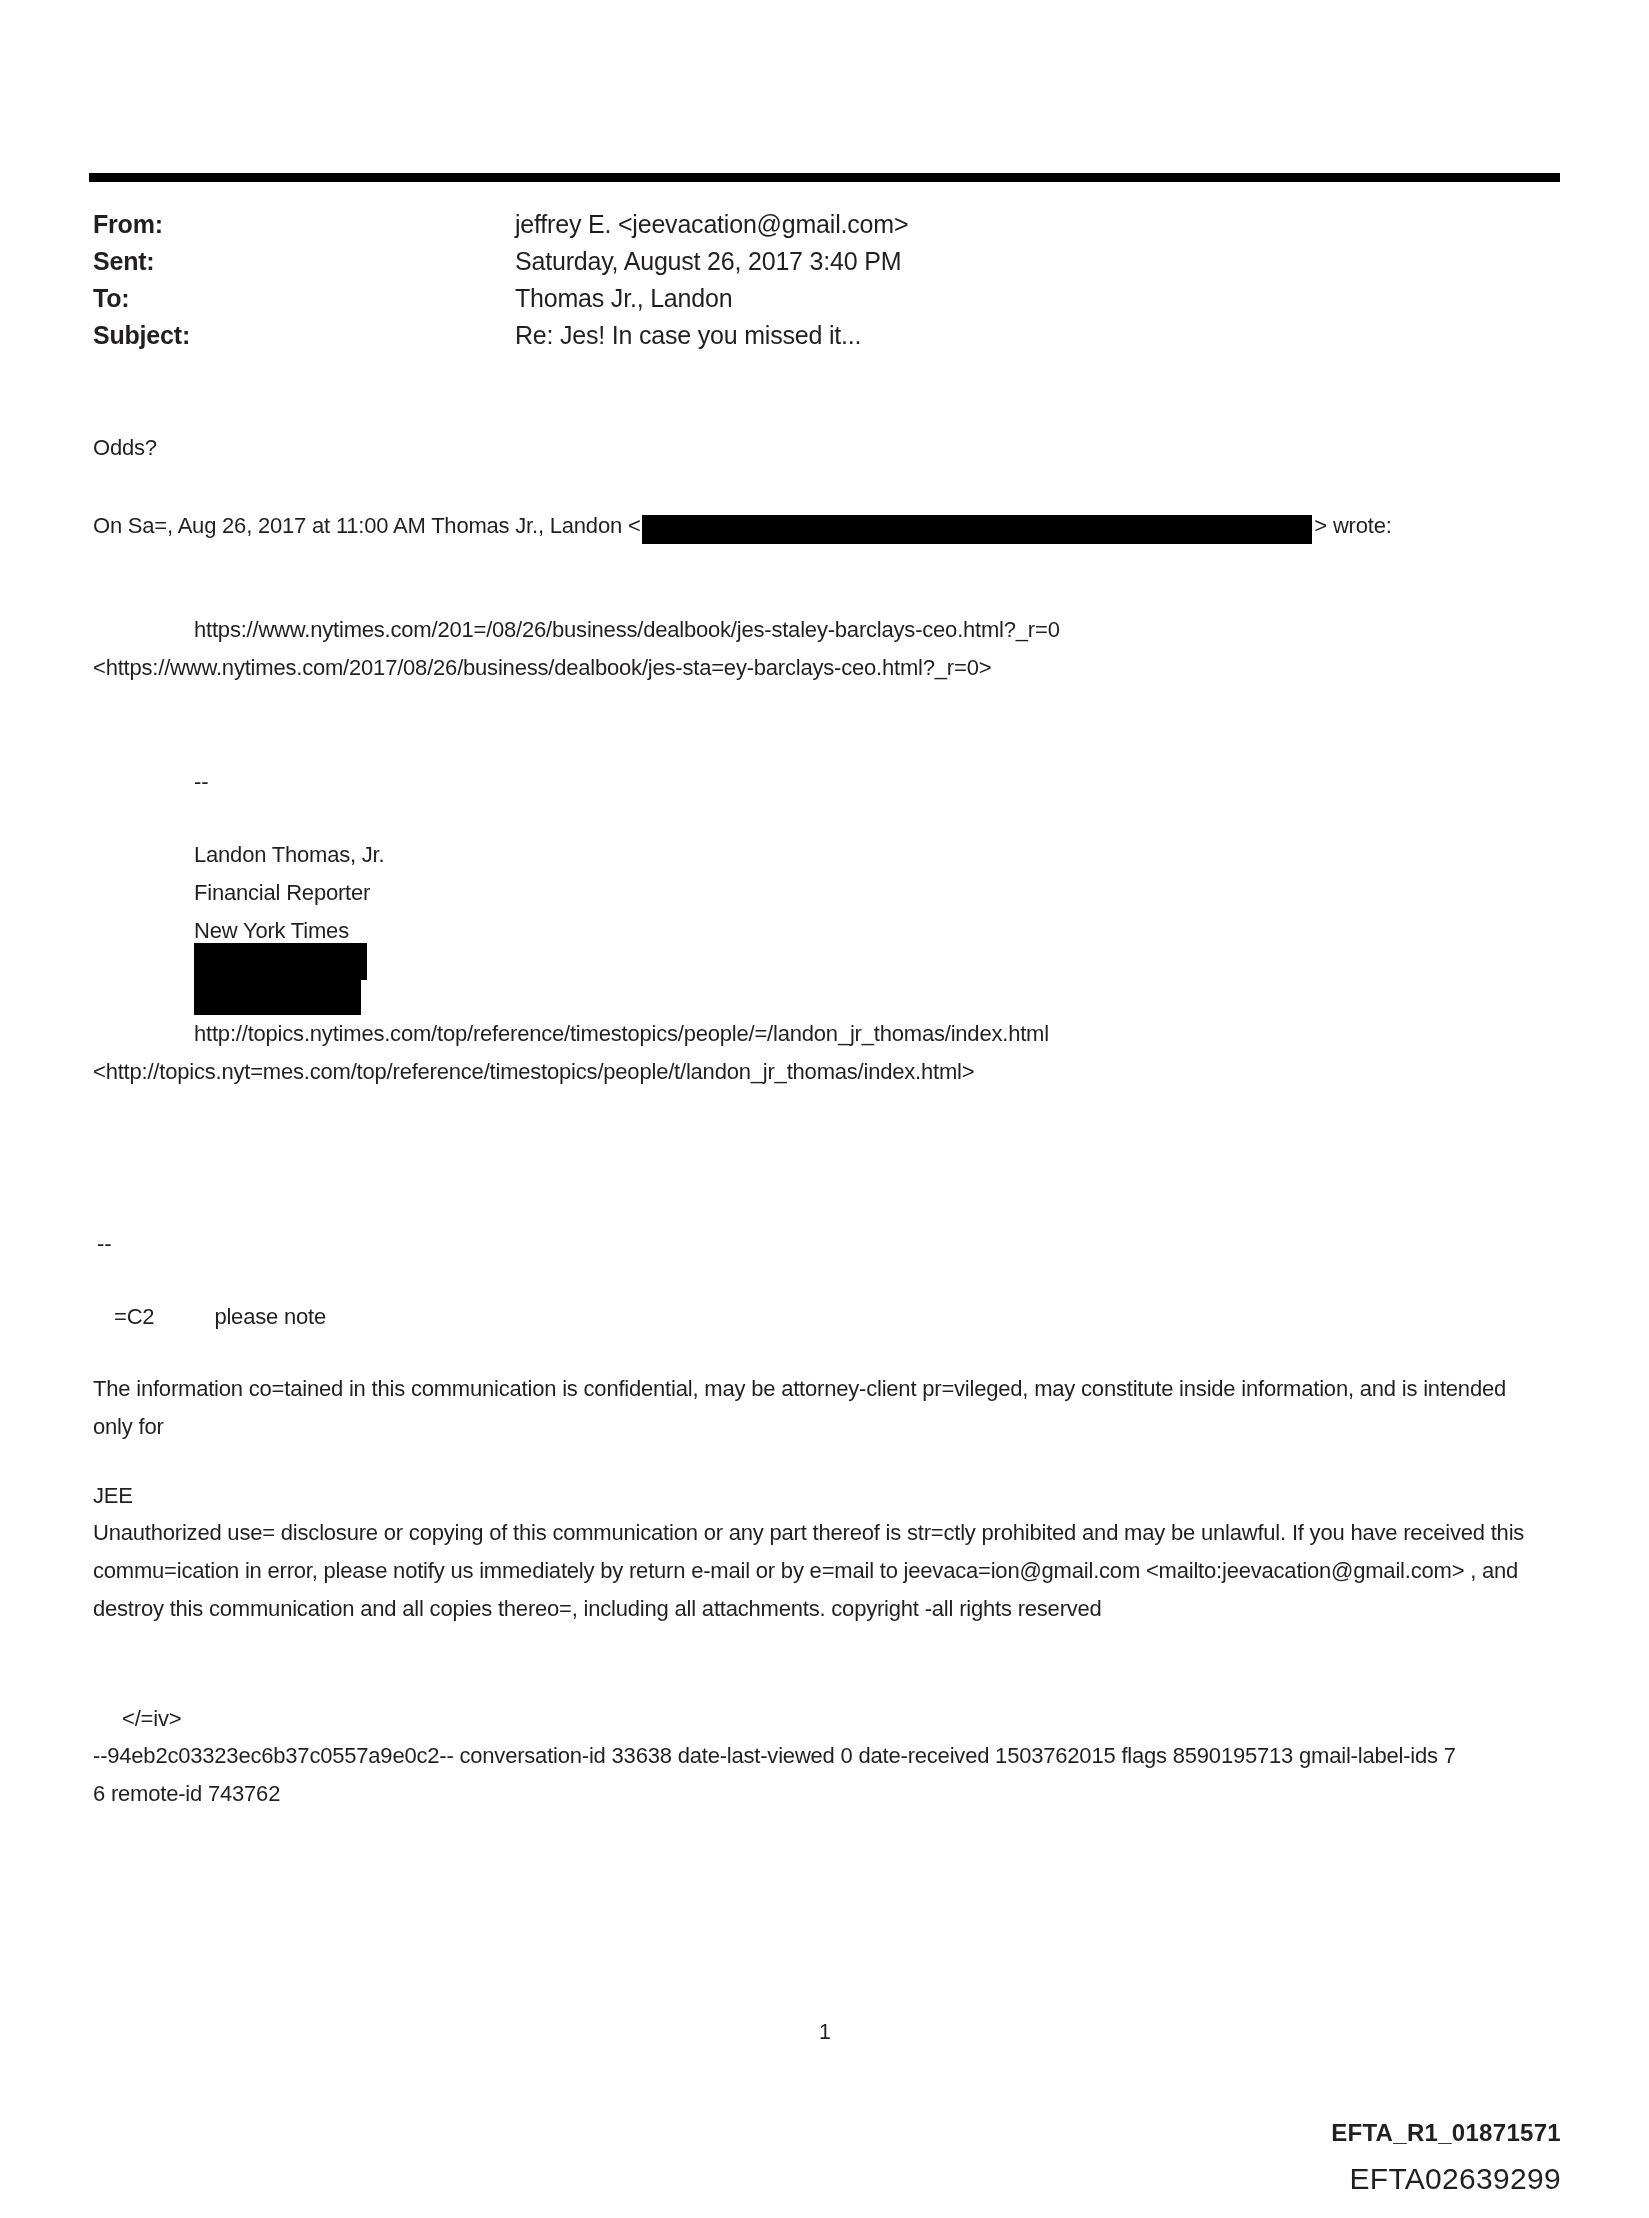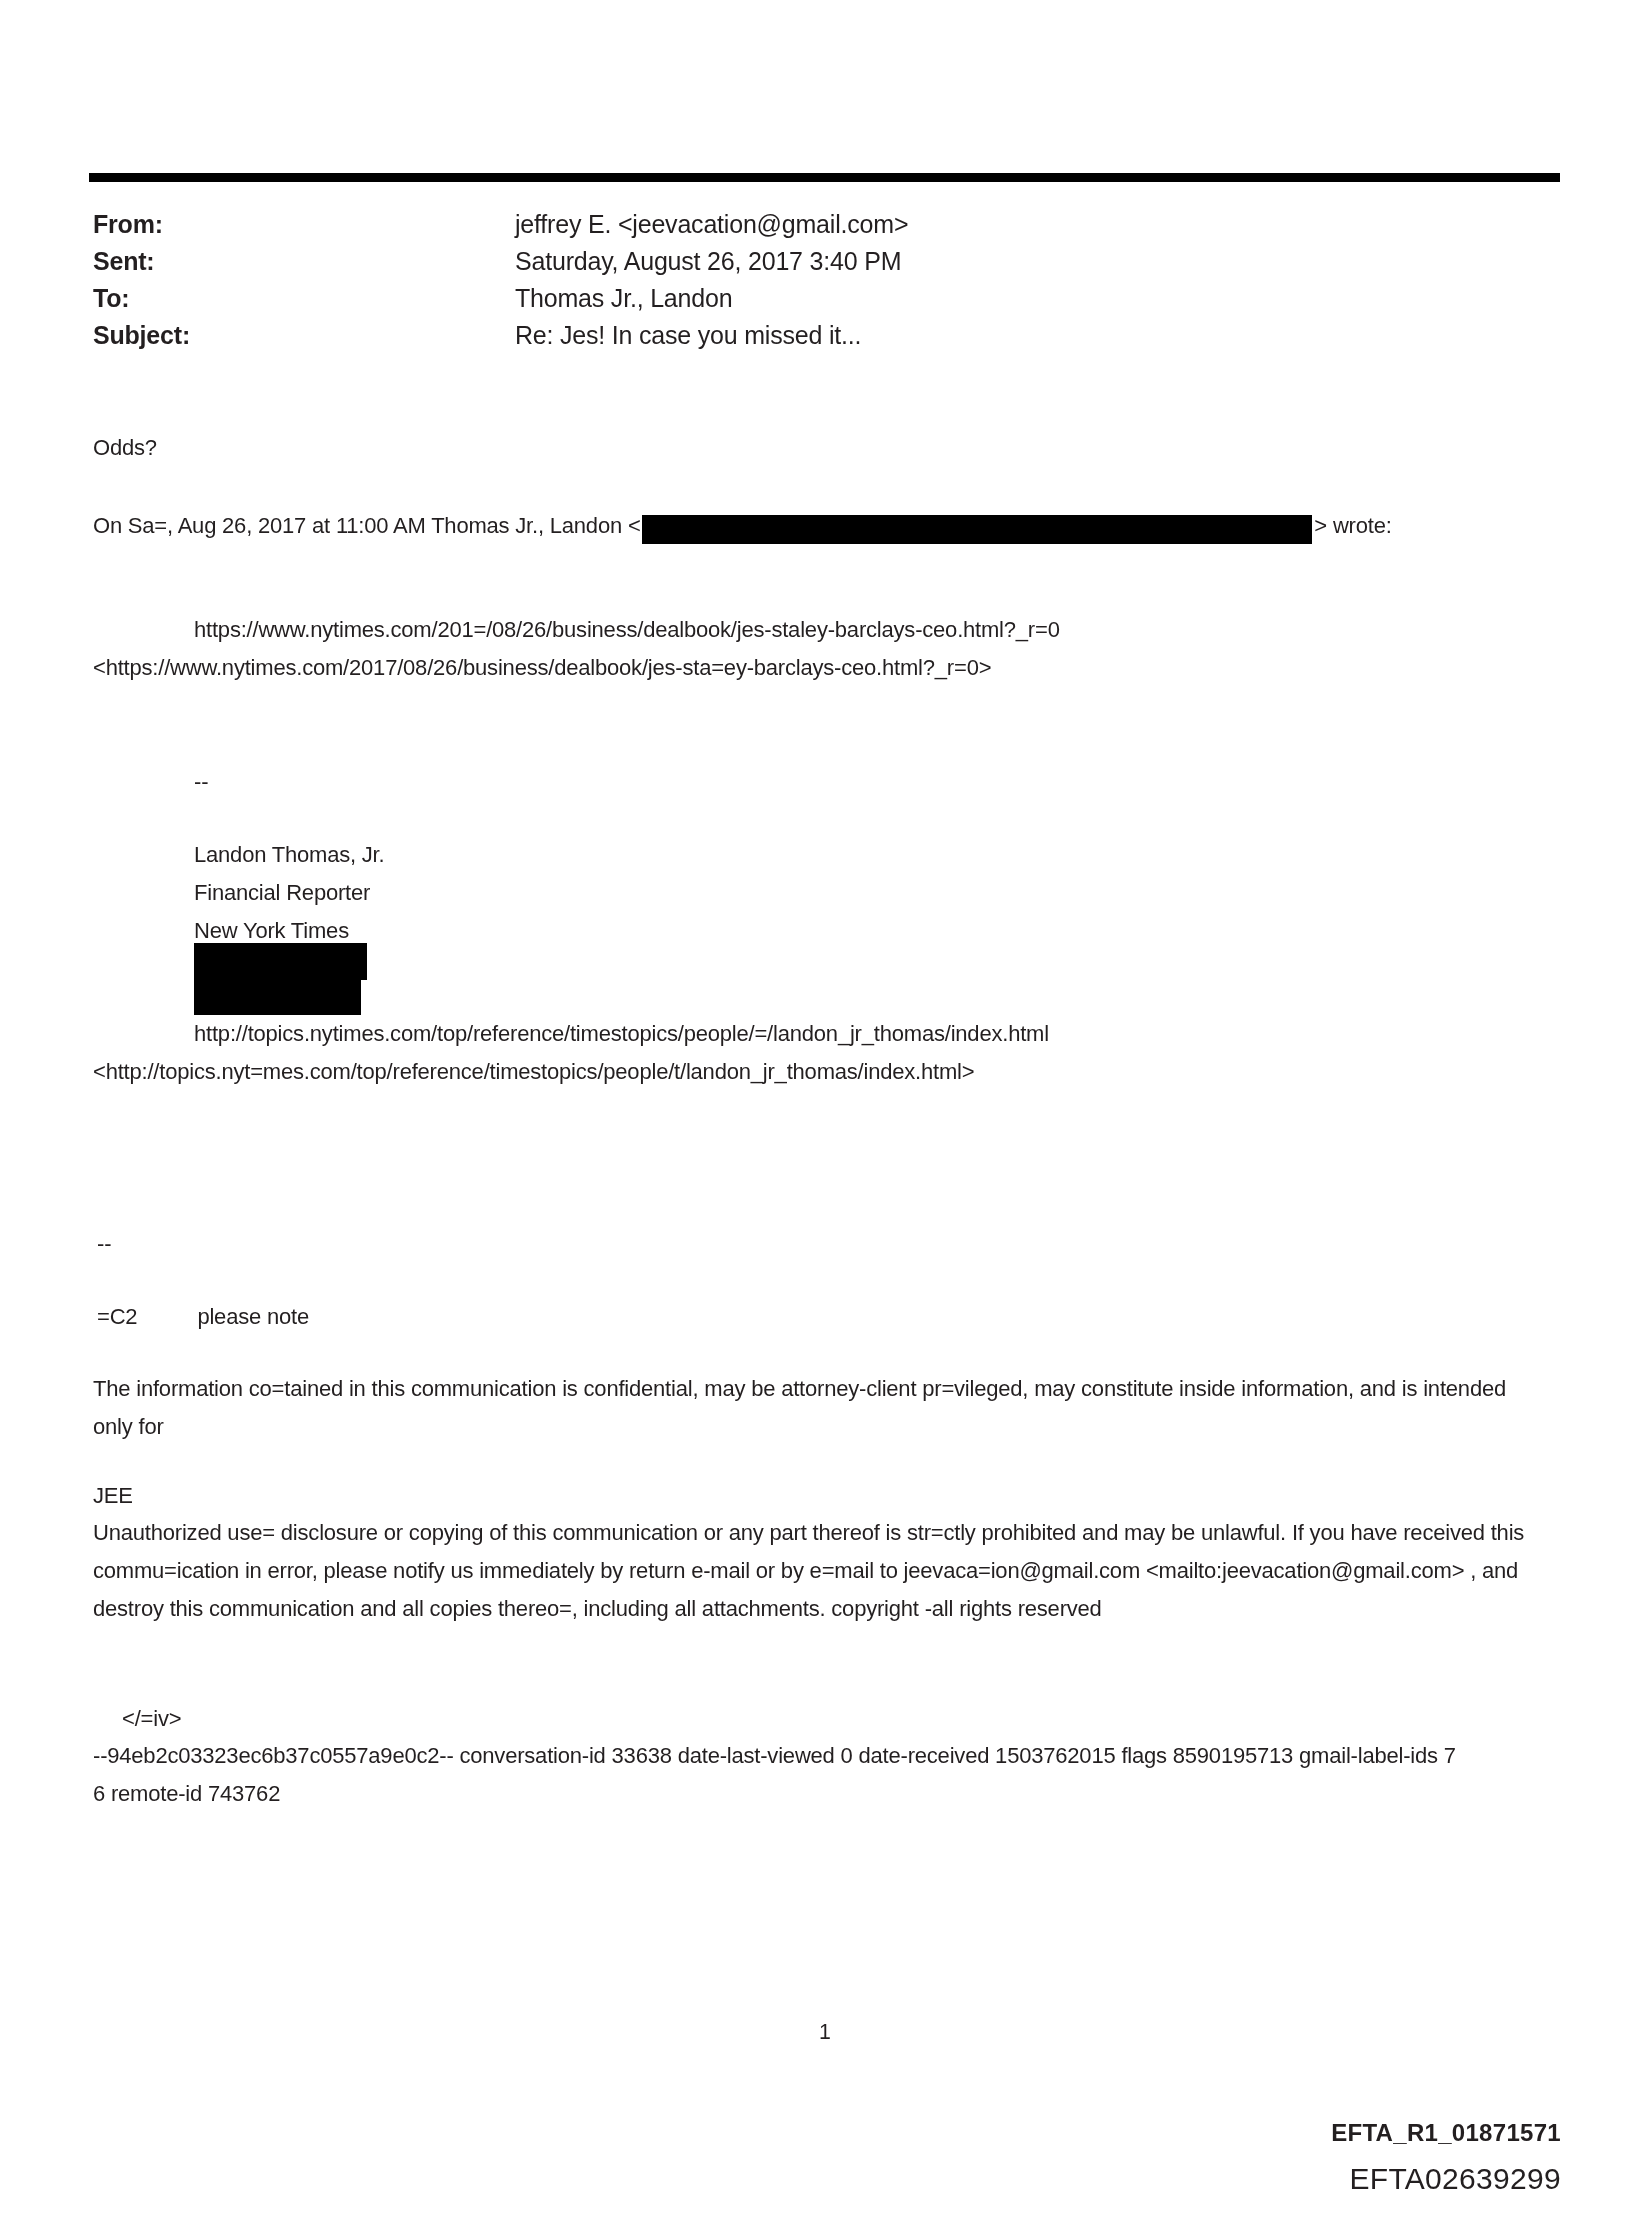--- a/index.html
+++ b/index.html
@@ -158,21 +158,21 @@
   <div class="redact-block" style="left: 194px; top: 943px; width: 173px; height: 37px;"></div>
   <div class="redact-block" style="left: 194px; top: 980px; width: 167px; height: 35px;"></div>
 
   <div class="body-text" style="top: 1015px;">
     <div class="hang">http://topics.nytimes.com/top/reference/timestopics/people/=/landon_jr_thomas/index.html</div>
     <div>&lt;http://topics.nyt=mes.com/top/reference/timestopics/people/t/landon_jr_thomas/index.html&gt;</div>
   </div>
 
   <div class="body-text" style="top: 1225px; left: 97px;">--</div>
 
-  <div class="body-text" style="top: 1298px; left: 97px;">
+  <div class="body-text" style="top: 1298px; left: 114px;">
     <span>=C2</span><span style="display:inline-block;width:60px;"></span><span>please note</span>
   </div>
 
   <div class="body-text" style="top: 1477px;">JEE</div>
 
   <div class="body-text" style="top: 1370px; width: 1426px;">The information co=tained in this communication is confidential, may be attorney-client pr=vileged, may constitute inside information, and is intended only for</div>
 
   <div class="body-text" style="top: 1514px; width: 1485px;">Unauthorized use= disclosure or copying of this communication or any part thereof is str=ctly prohibited and may be unlawful. If you have received this commu=ication in error, please notify us immediately by return e-mail or by e=mail to jeevaca=ion@gmail.com &lt;mailto:jeevacation@gmail.com&gt; , and destroy this communication and all copies thereo=, including all attachments. copyright -all rights reserved</div>
 
   <div class="body-text" style="top: 1700px; margin-left: 29px;">&lt;/=iv&gt;</div>

